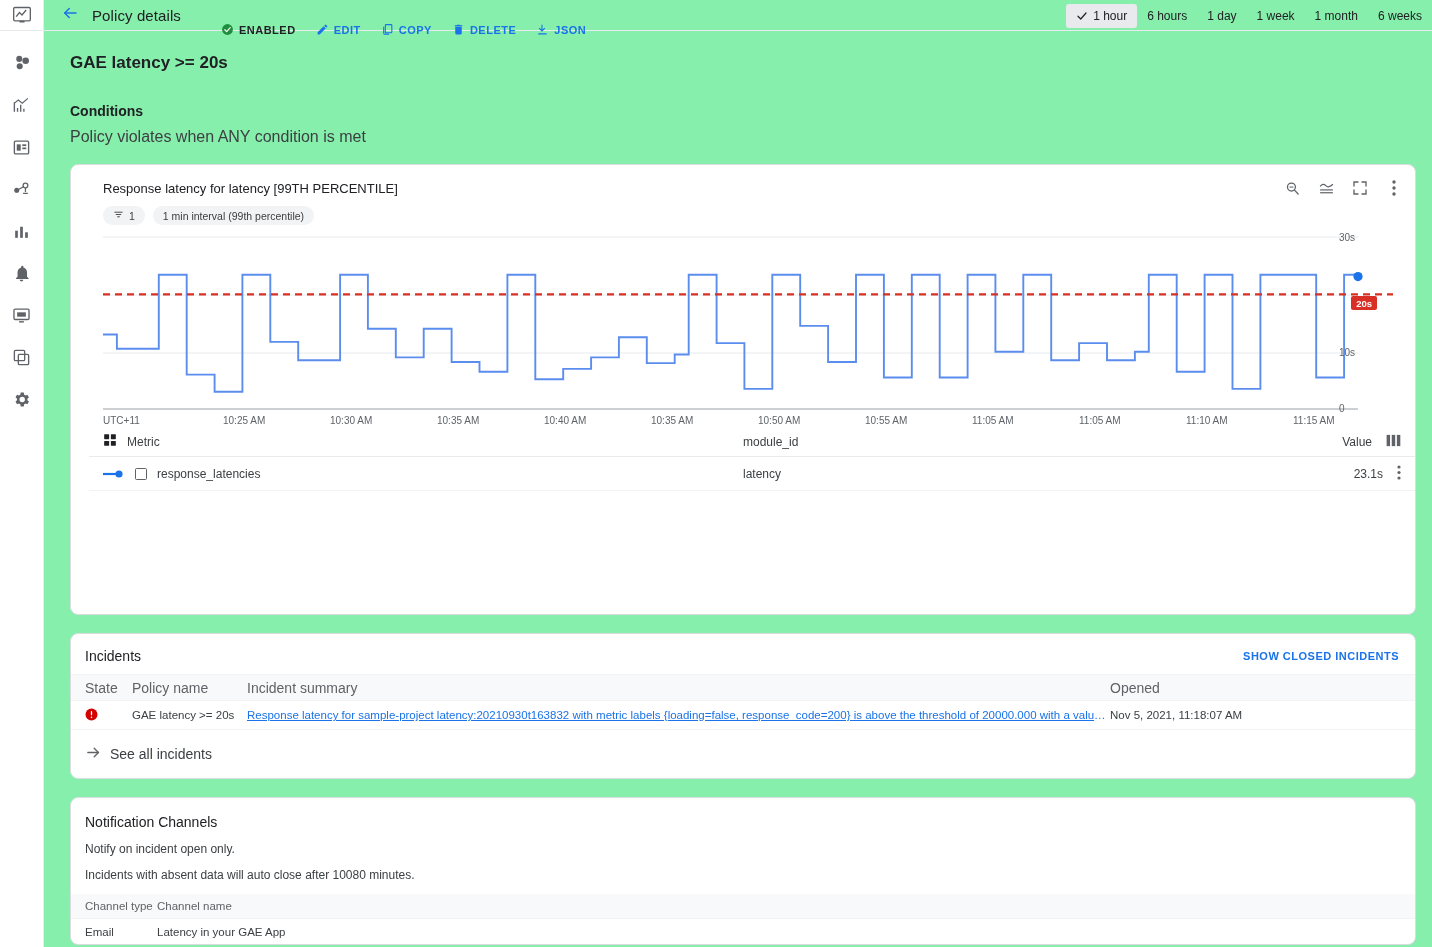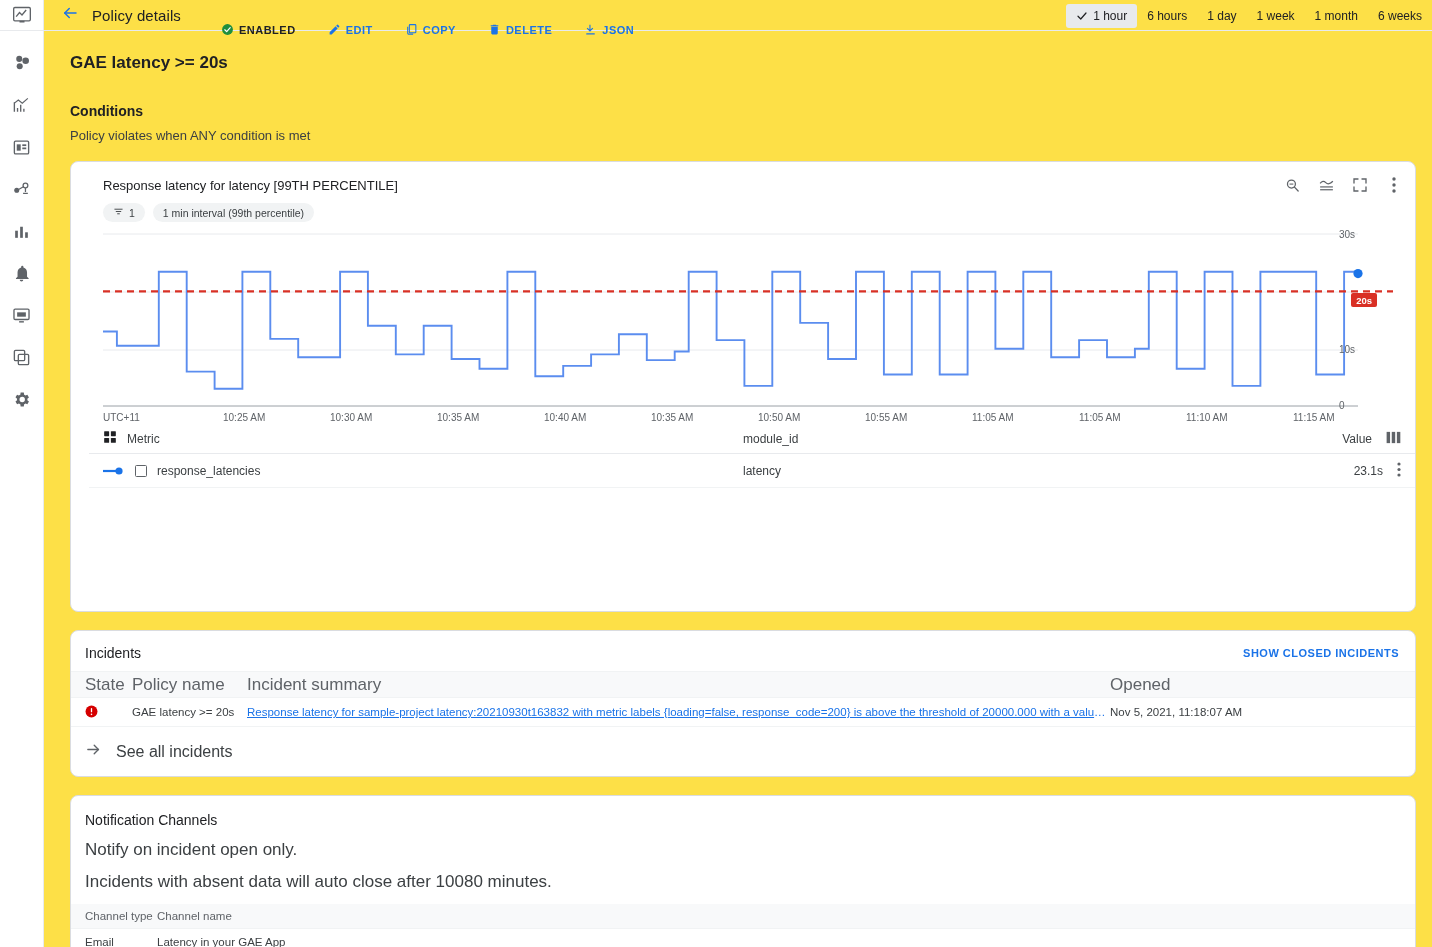--- a/index.html
+++ b/index.html
@@ -26,37 +26,37 @@
   }
   .rail-items { padding-top: 16px; display: flex; flex-direction: column; align-items: center; gap: 10px; }
   .rail-item {
     width: 40px; height: 32px;
     display: flex; align-items: center; justify-content: center;
     cursor: pointer;
   }
   .rail-item svg { display: block; }
 
   
-  .pane { flex: 1; height: 947px; position: relative; background: #fde047; }
+  .pane { flex: 1; height: 947px; position: relative; background: #86efac; }
 
   
   .topbar {
     height: 31px; display: flex; align-items: center;
     border-bottom: 1px solid #e8eaed; padding: 0 0 0 12px;
     position: relative;
   }
   .back-btn {
     width: 28px; height: 28px; display: flex; align-items: center; justify-content: center;
     cursor: pointer; margin-right: 8px;
   }
   .page-title {
     font-size: 15px; font-weight: 400; color: #202124;
     letter-spacing: .1px; margin-right: 30px; white-space: nowrap;
   }
-  .actions { display: flex; align-items: center; gap: 12px; margin-top: 30px; }
+  .actions { display: flex; align-items: center; gap: 0px; margin-top: 30px; }
   .action {
     display: flex; align-items: center; gap: 5px;
     font-size: 11px; font-weight: 700; letter-spacing: .5px;
     color: #1a73e8; cursor: pointer; padding: 4px 10px;
     white-space: nowrap;
   }
   .action.enabled { color: #202124; font-weight: 700; }
   .action .lbl { line-height: 1; }
 
   .ranges {
@@ -74,21 +74,21 @@
   
   .content { padding: 0 16px; height: calc(947px - 31px); overflow: hidden; }
   .policy-name {
     font-size: 17px; font-weight: 700; color: #202124;
     margin: 22px 0 0 10px;
   }
   .sec-head {
     font-size: 14px; font-weight: 700; color: #202124; margin: 30px 0 0 10px;
   }
   .sec-sub {
-    font-size: 13px; color: #3c4043; margin: 9px 0 0 10px;
+    font-size: 16px; color: #3c4043; margin: 9px 0 0 10px;
   }
 
   .card {
     border: 1px solid #dadce0; border-radius: 8px; background: #fff;
     margin: 18px 0 0 10px;
     padding-left: 18px;
   }
   .card-chart { height: 451px; position: relative; }
 
   .chart-title {
@@ -141,45 +141,45 @@
   .inc-head-row {
     display: flex; align-items: center; justify-content: space-between;
     padding: 14px 16px 10px 14px;
   }
   .inc-title { font-size: 14px; font-weight: 400; color: #202124; }
   .show-closed {
     font-size: 11px; font-weight: 700; letter-spacing: .5px; color: #1a73e8; cursor: pointer;
   }
   .tbl-head {
     display: flex; align-items: center; height: 26px; background: #f8f9fa;
-    font-size: 17px; color: #5f6368; padding: 0 14px;
+    font-size: 14px; color: #5f6368; padding: 0 14px;
     border-top: 1px solid #f1f3f4;
   }
   .tbl-row {
     display: flex; align-items: center; height: 30px;
     font-size: 11.5px; color: #3c4043; padding: 0 14px;
     border-top: 1px solid #f1f3f4; border-bottom: 1px solid #f1f3f4;
   }
   .i-state { width: 47px; }
   .i-policy { width: 115px; }
   .i-summary { width: 863px; }
   .i-opened { flex: 1; }
   .inc-link {
     color: #1a73e8; text-decoration: underline; cursor: pointer;
     white-space: nowrap; overflow: hidden; text-overflow: ellipsis; display: block;
   }
   .see-all {
-    display: flex; align-items: center; gap: 14px;
-    padding: 14px 14px; font-size: 16px; color: #3c4043; cursor: pointer;
+    display: flex; align-items: center; gap: 8px;
+    padding: 14px 14px; font-size: 14px; color: #3c4043; cursor: pointer;
   }
 
   
   .card-notify { padding: 0 0 0 0; }
   .nc-title { font-size: 14px; color: #202124; padding: 16px 0 0 14px; }
-  .nc-line { font-size: 17px; color: #3c4043; padding: 12px 0 0 14px; }
+  .nc-line { font-size: 12px; color: #3c4043; padding: 12px 0 0 14px; }
   .nc-head { display: flex; align-items: center; height: 24px; background: #f8f9fa;
     font-size: 11.5px; color: #5f6368; padding: 0 14px; margin-top: 12px; }
   .nc-row { display: flex; align-items: center; height: 26px;
     font-size: 11.5px; color: #3c4043; padding: 0 14px; border-top: 1px solid #f1f3f4; }
   .nc-type { width: 72px; }
   .nc-name { flex: 1; }
 </style>
 </head>
 <body>
 

